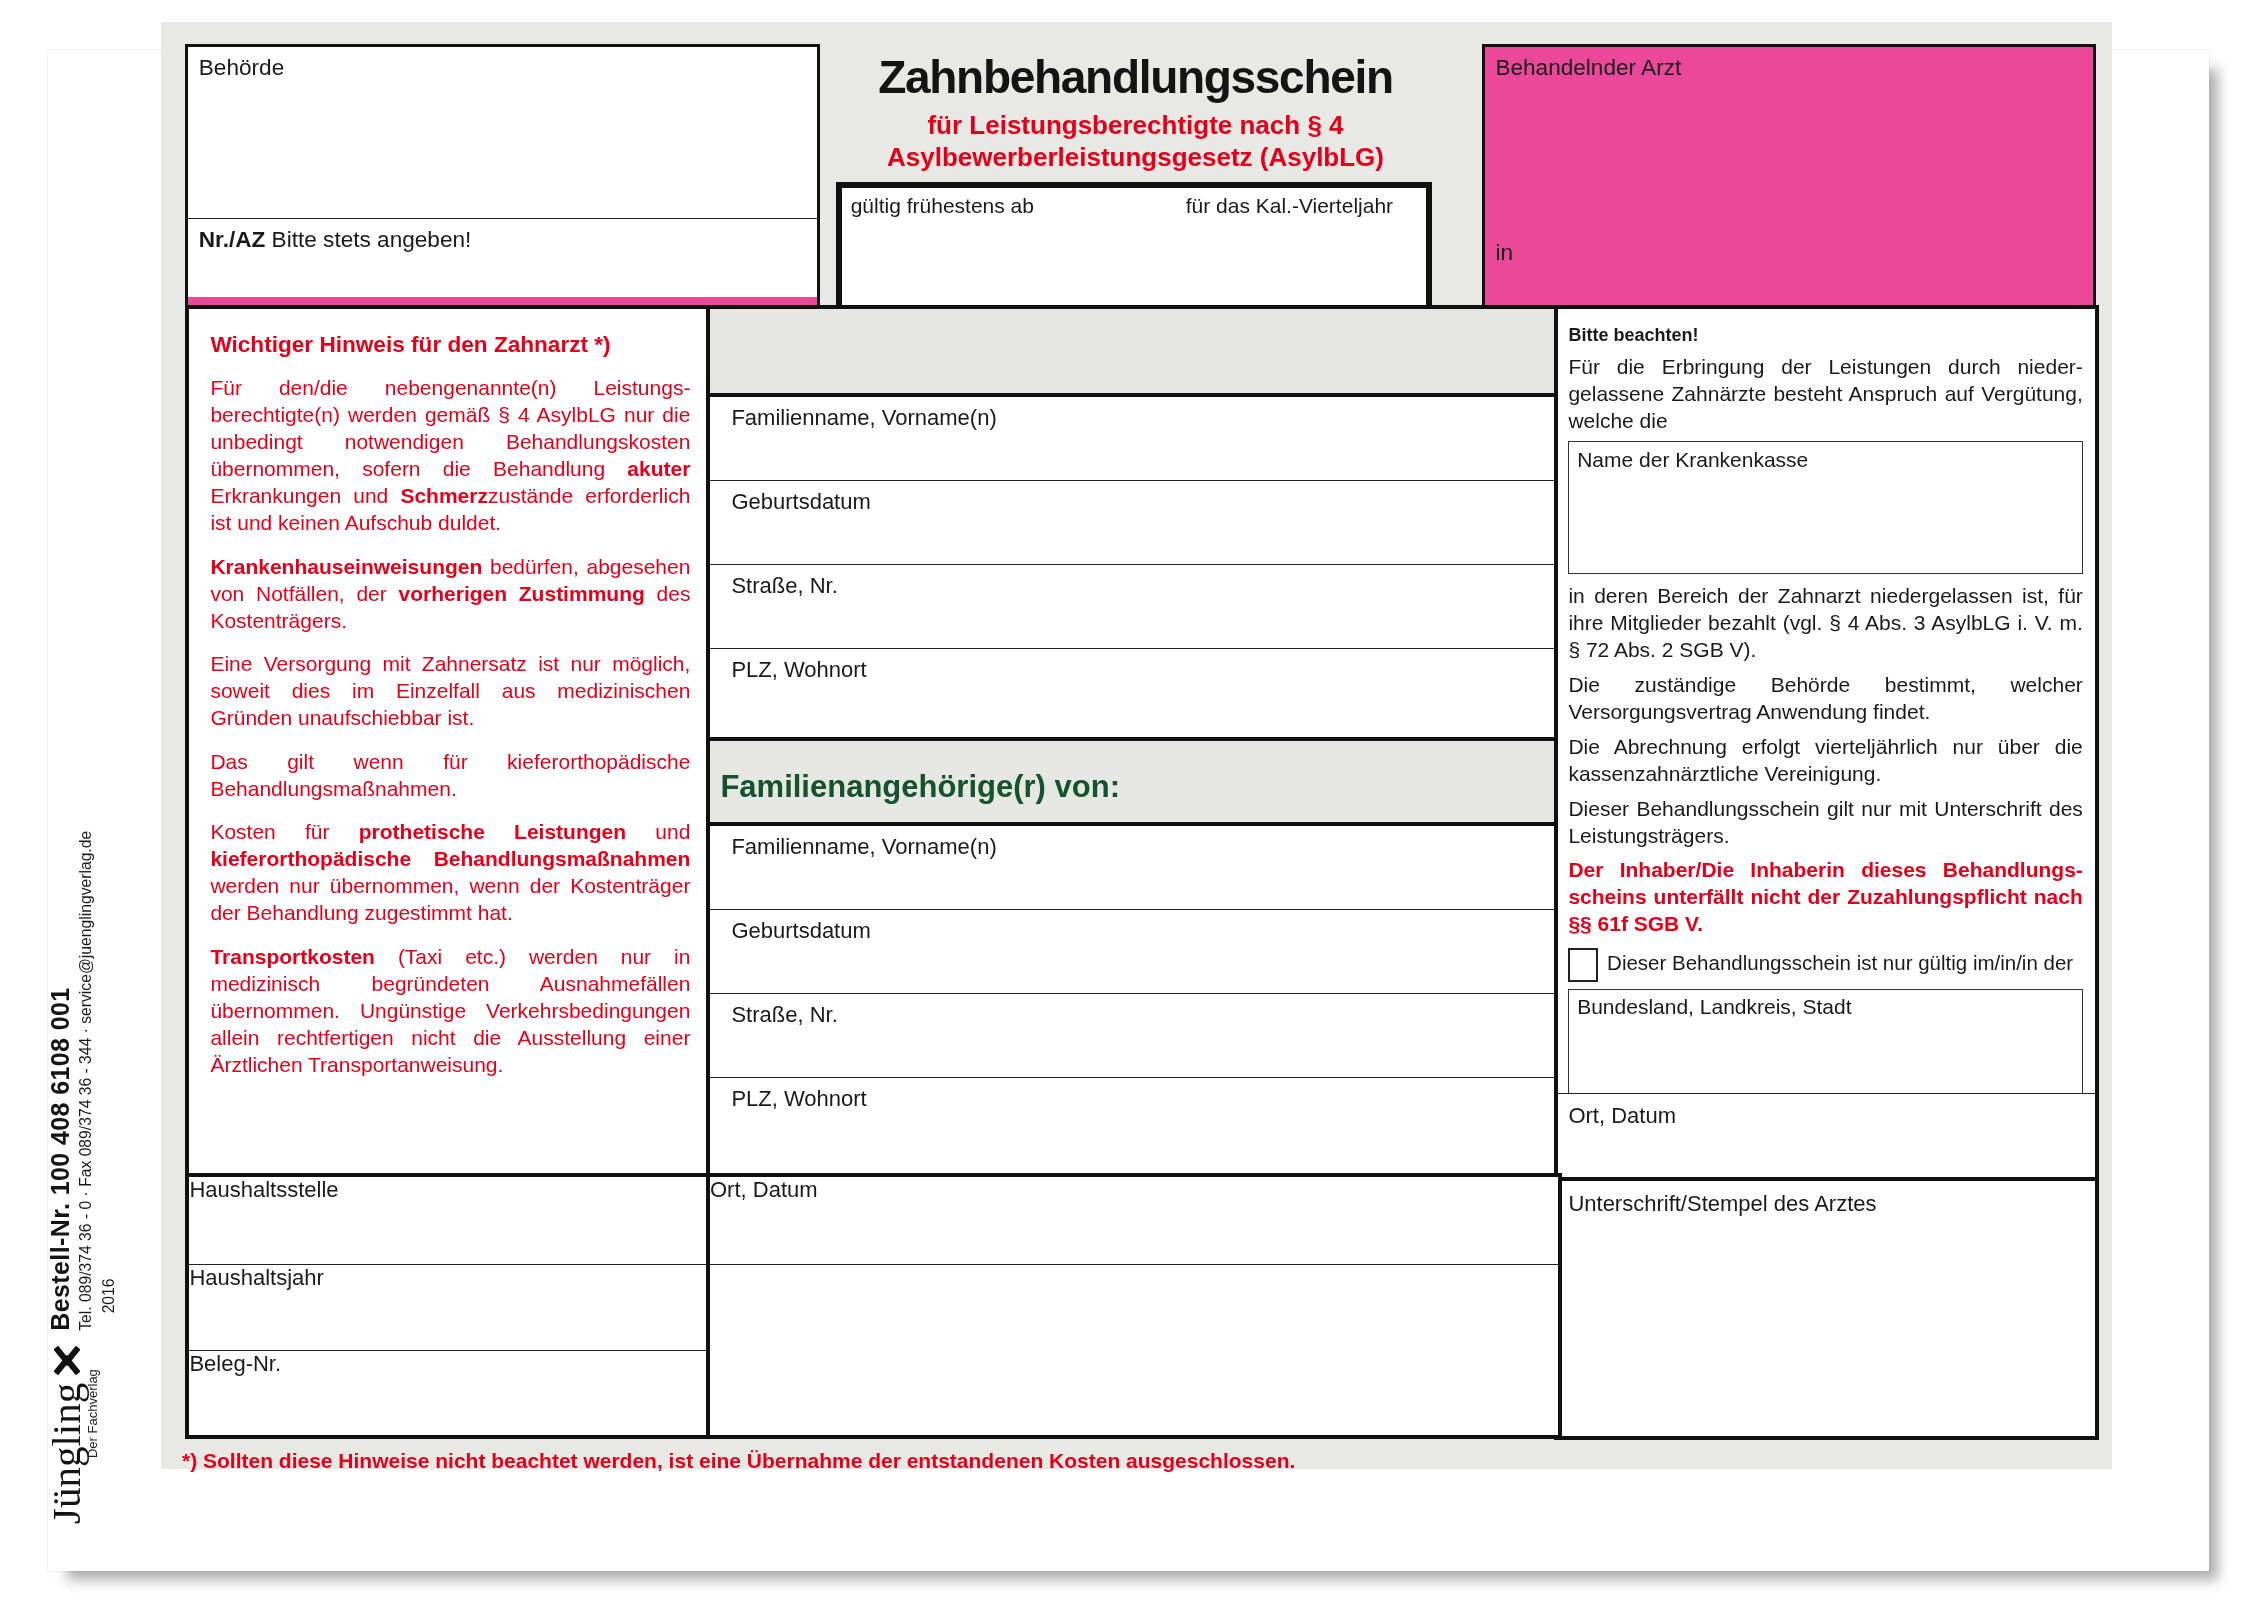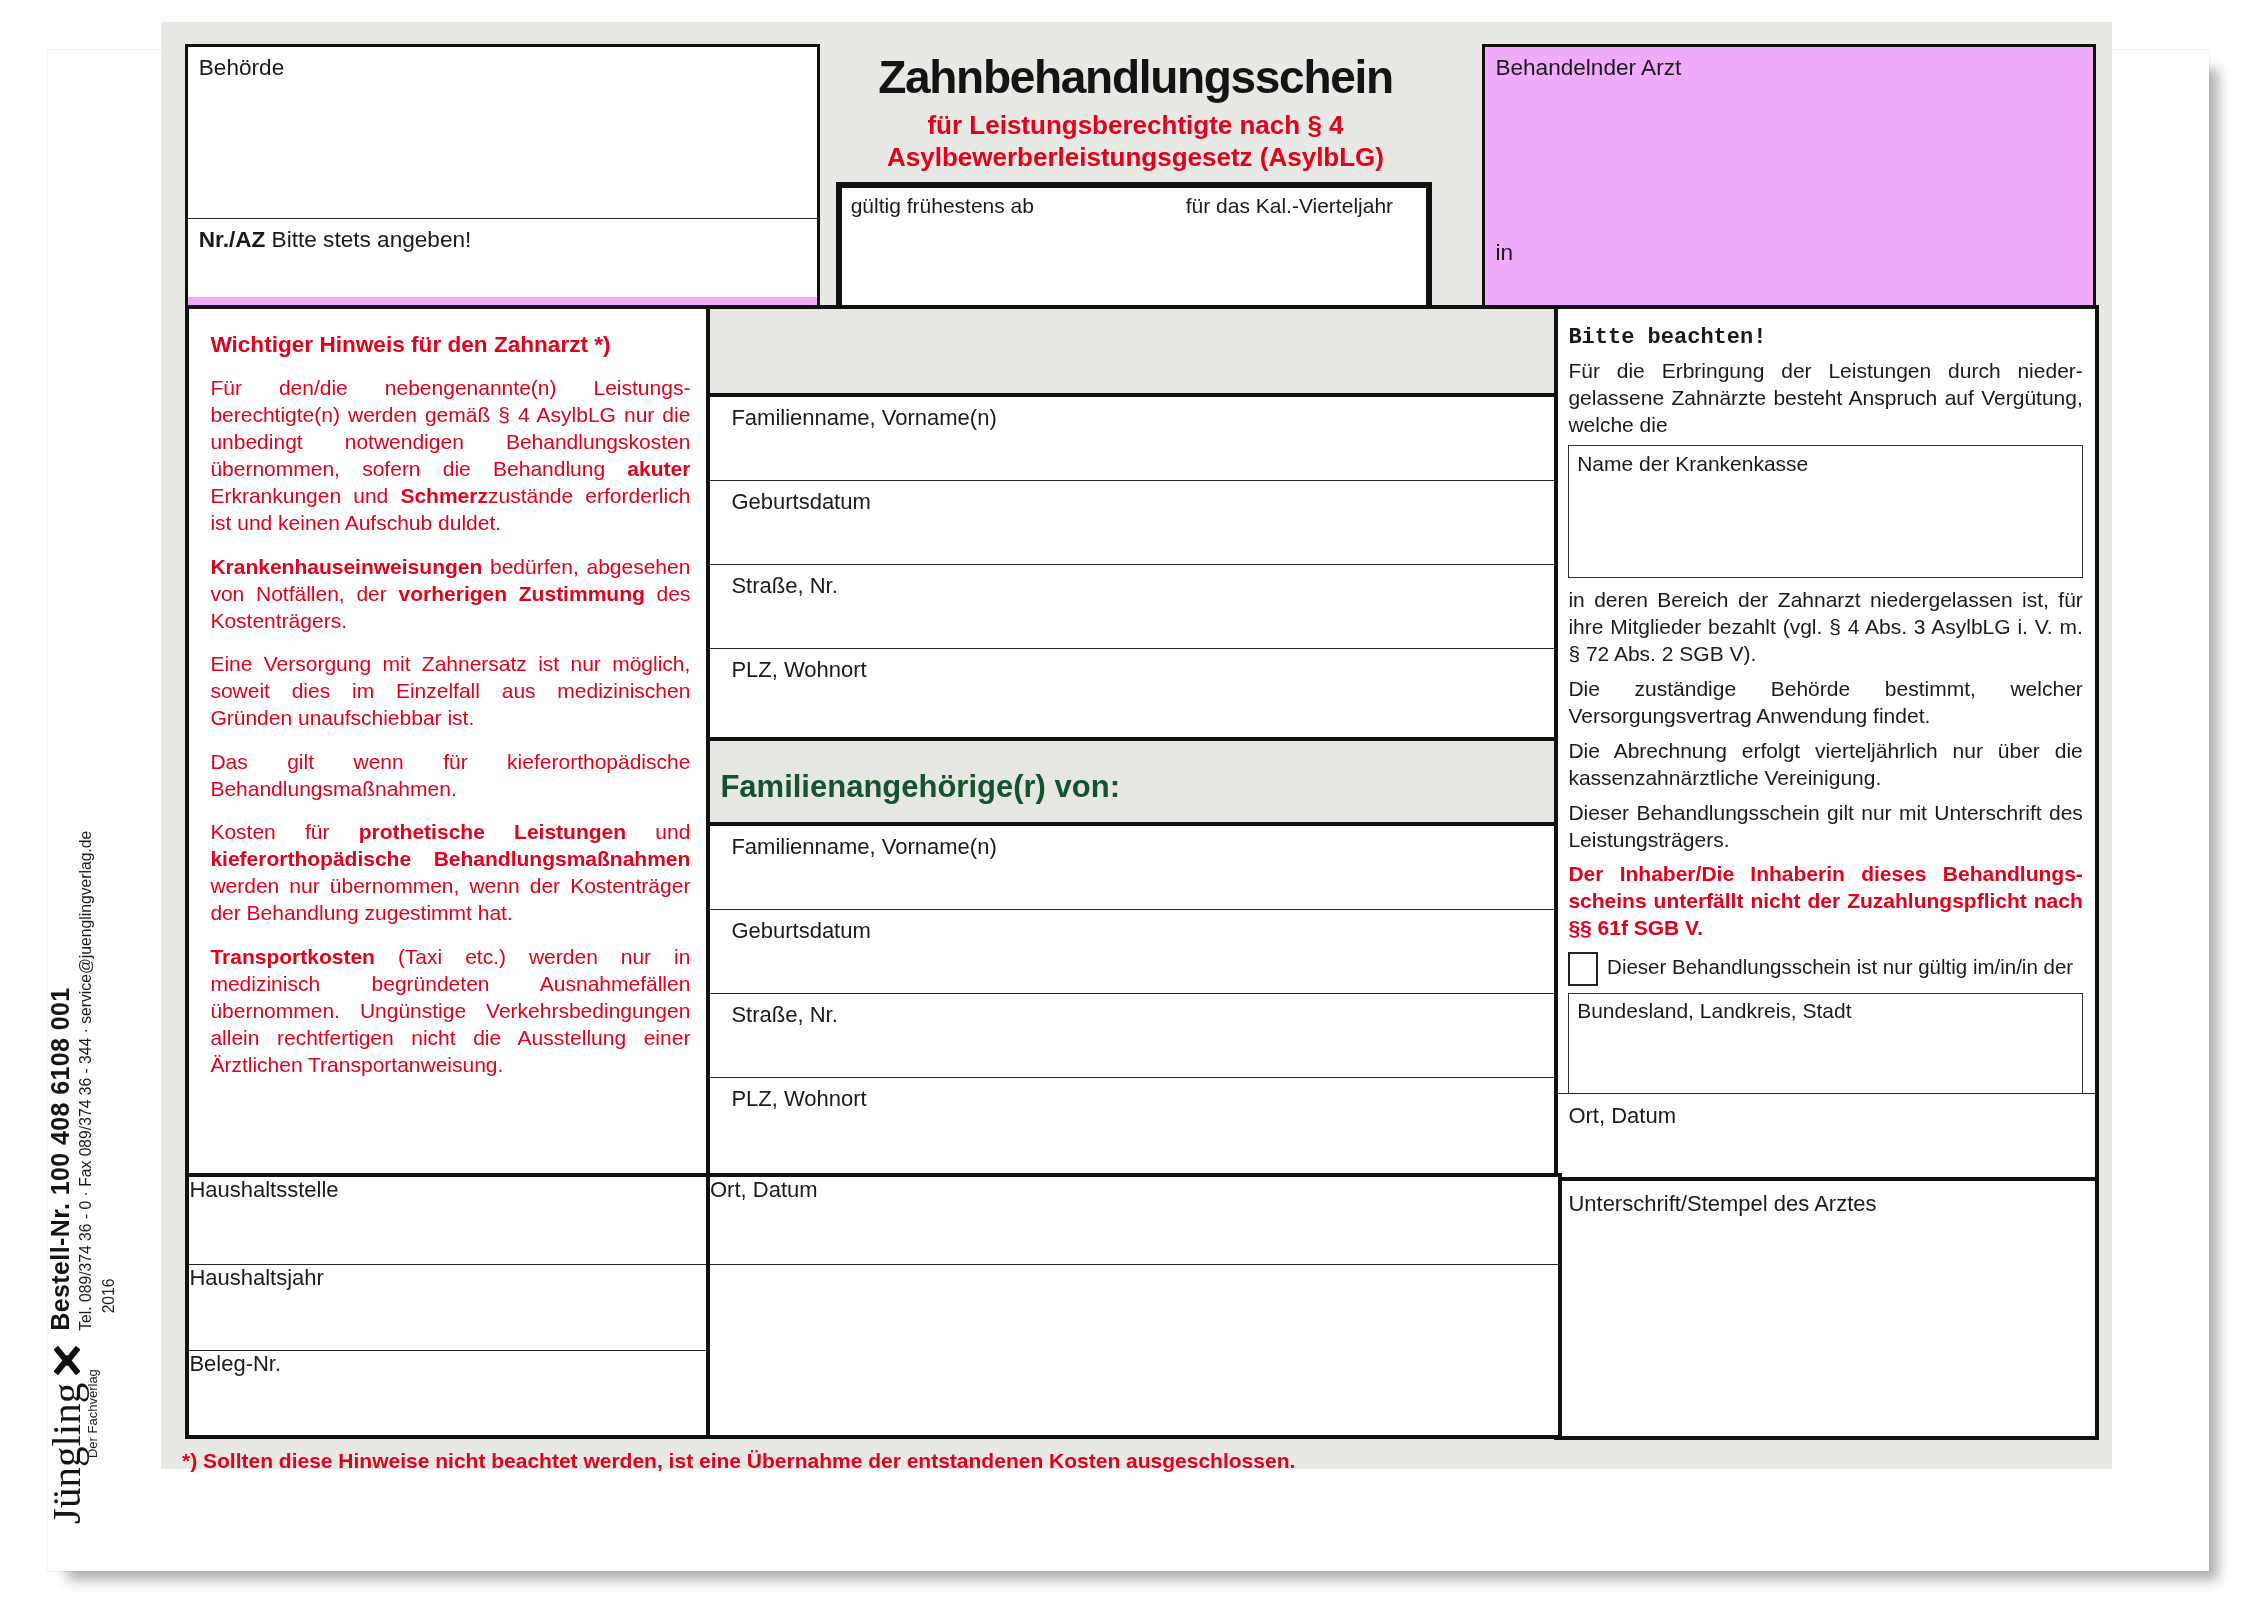--- a/index.html
+++ b/index.html
@@ -2,21 +2,21 @@
 <html style="font-size:14px"><head>
 <meta charset="utf-8">
 <style>
   html,body{margin:0;padding:0;background:#ffffff;}
   .canvas{position:relative;width:2261px;height:1624px;background:#ffffff;overflow:hidden;
           font-family:"Liberation Sans", sans-serif;color:#1a1a1a;}
   .paper{position:absolute;left:48px;top:50px;width:2161px;height:1521px;background:#ffffff;
          box-shadow:0 0 0 0.9px rgba(0,0,0,0.05), 14px 14px 12.2px -5.2px rgba(0,0,0,0.32);}
   .sheet{position:absolute;left:161px;top:22px;width:1951px;height:1447px;background:#e8e8e5;}
 
-  .box{position:absolute;background:#f0abfc;border:3.5px solid #111;}
+  .box{position:absolute;background:#ec4899;border:3.5px solid #111;}
   .box-thick{position:absolute;background:#ffffff;border:4.4px solid #111;}
 
   .lbl{font-size:22px;color:#1a1a1a;}
   .cell{position:relative;background:#fff;}
   .cell .lbl{position:absolute;top:7.8px;left:10.4px;}
 
   
   .title-wrap{position:absolute;left:648px;top:31px;width:653px;text-align:center;}
   .form-title{font-size:46px;font-weight:bold;letter-spacing:-1.3px;color:#141414;line-height:49px;}
   .form-subtitle{margin-top:7px;font-size:26px;line-height:32px;font-weight:bold;color:#e2001a;}
@@ -38,21 +38,21 @@
   .band2 .famlbl{position:absolute;left:10.4px;top:28px;font-size:31px;font-weight:bold;color:#14532d;}
   .frow{height:83px;border-bottom:1.7px solid #222;position:relative;background:#fff;}
   .frow.thick{border-bottom:4.4px solid #111;}
   .frow.tall{height:88px;}
   .frow.last{flex:1;border-bottom:none;}
   .frow .lbl{position:absolute;top:7.8px;left:10.4px;margin-left:11px;}
 
   
   .rcol{display:flex;flex-direction:column;}
   .rc-main{flex:1;padding:12.2px 12.2px 0 10.4px;overflow:hidden;}
-  .rc-head{font-size:22px;font-weight:bold;margin-top:3.5px;font-family:Liberation Mono, monospace;}
+  .rc-head{font-size:18px;font-weight:bold;margin-top:3.5px;}
   .rc-main p{margin:7.8px 0 0 0;font-size:21px;line-height:27px;text-align:justify;color:#1a1a1a;}
   .rc-main p.red{color:#e2001a;font-weight:bold;text-align:justify;}
   .inset-box{border:1.7px solid #333;background:#fff;position:relative;}
   .inset-box .lbl{position:absolute;top:5.2px;left:7.8px;font-size:21px;}
   .kk-box{height:131px;margin-top:7px;}
   .bl-box{height:115px;margin-top:7px;}
   .cb-row{display:flex;align-items:flex-start;margin-top:10.4px;}
   .checkbox{width:26px;height:30px;border:2.6px solid #222;background:#fff;flex:0 0 auto;}
   .cb-lbl{margin-left:8.7px;font-size:20.5px;padding-top:3.5px;}
   .rc-ort{height:83px;border-top:1.7px solid #222;position:relative;background:#fff;}

